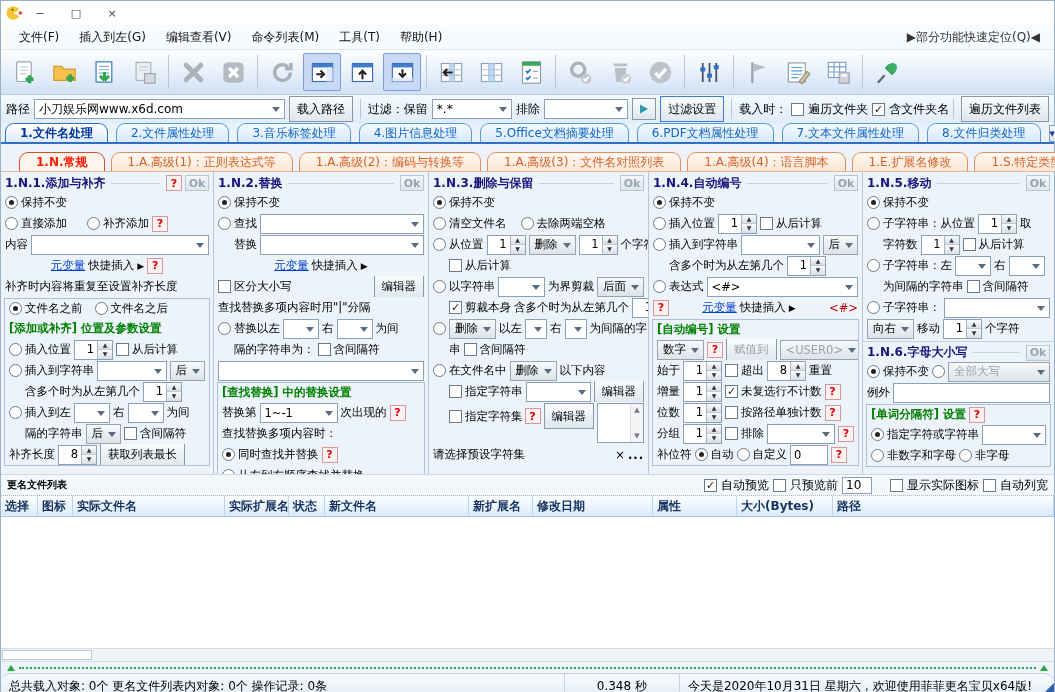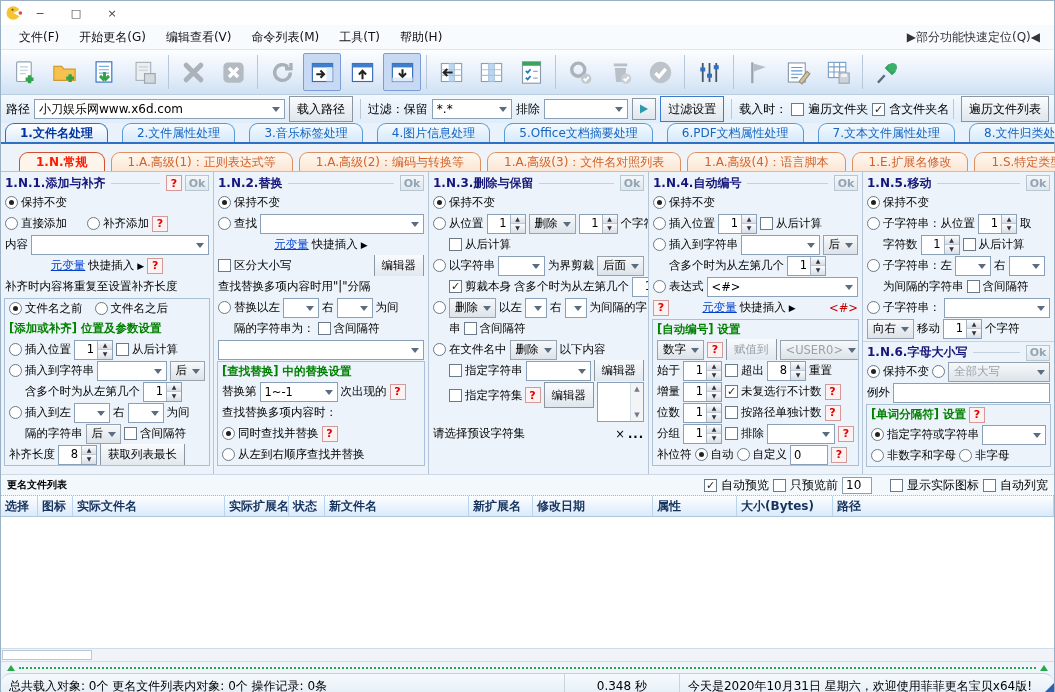--- a/index.html
+++ b/index.html
@@ -47,21 +47,21 @@
   .btn { display:inline-flex; align-items:center; justify-content:center; height:22px; padding:12px 7px; border:1px solid #8a96a2; background:linear-gradient(#fafcfe,#dfe6ed); white-space:nowrap; }
   .btn.blue { border-color:#3a7bd0; }
   .hp { display:inline-flex; align-items:center; justify-content:center; min-width:16px; height:16px; border:1px solid #d49a9a; background:#fdf1f1; color:#e00000; font-weight:bold; font-size:11px; }
   .okb { display:inline-flex; align-items:center; justify-content:center; min-width:24px; height:16px; border:1px solid #b8c6d2; background:linear-gradient(#f3f7fa,#dee7ef); color:#93a4b2; font-size:11px; }
   .lk { color:#0040cc; text-decoration:underline; }
   .grn { color:#008000; font-weight:bold; }
   .red { color:#c00000; }
   .ti { height:20px; border:1px solid #8aa0b8; padding:0 3px; font:inherit; }
 
   
-  .tabs1 { height:21px; flex:0 0 auto; display:flex; align-items:flex-end; padding:0 4px; gap:14px; border-bottom:2px solid #2f6fc4; background:#e9f1fa; }
+  .tabs1 { height:21px; flex:0 0 auto; display:flex; align-items:flex-end; padding:0 4px; gap:8px; border-bottom:2px solid #2f6fc4; background:#e9f1fa; }
   .tab1 { height:19px; display:flex; align-items:center; padding:0 14px; border:1px solid #5b9bd5; border-bottom:none; border-radius:9px 9px 0 0; background:linear-gradient(#f4faff,#d6e9fa); color:#1565c0; white-space:nowrap; }
   .tab1.act { font-weight:bold; color:#00339e; border-color:#2f6fc4; background:linear-gradient(#ffffff,#dcebfb); }
   .tabarrow { margin-left:auto; width:15px; height:17px; border:1px solid #8aa0b8; background:linear-gradient(#f7f9fb,#dde3e9); display:flex; align-items:center; justify-content:center; font-size:7px; color:#1a3c8e; }
   .tabs2 { height:28px; flex:0 0 auto; display:flex; align-items:flex-end; padding:0 14px 0 18px; gap:6px; background:#eef3f9; border-bottom:1px solid #e0b89a; }
   .tab2 { height:19px; display:flex; align-items:center; padding:0 16px; border:1px solid #e09060; border-bottom:none; border-radius:9px 9px 0 0; background:linear-gradient(#fff8f2,#fbe6d4); color:#d2622a; white-space:nowrap; }
   .tab2.act { font-weight:bold; color:#ff1a00; border-color:#d05030; background:#fdf4ec; }
 
   
   .panels { height:302px; flex:0 0 auto; display:grid; grid-template-columns:213px 215px 220px 214px 1fr; background:#edf3fa; }
   .pcol { border-right:1px solid #b4c6d8; overflow:hidden; font-size:11.5px; }
@@ -113,21 +113,21 @@
       </svg>
     <span class="winbtns">
       <span class="winbtn">─</span>
       <span class="winbtn">□</span>
       <span class="winbtn">×</span>
     </span>
   </div>
 
   <div class="menubar">
     <span class="menu-item">文件(F)</span>
-    <span class="menu-item">开始更名(G)</span>
+    <span class="menu-item">插入到左(G)</span>
     <span class="menu-item">编辑查看(V)</span>
     <span class="menu-item">命令列表(M)</span>
     <span class="menu-item">工具(T)</span>
     <span class="menu-item">帮助(H)</span>
     <span class="quick">▶部分功能快速定位(Q)◀</span>
   </div>
 
   <div class="toolbar">
     <span class="tbtn">
         <svg viewBox="0 0 24 24">
@@ -469,20 +469,26 @@
           <span class="radio on"></span>
           <span class="lb">保持不变</span>
         </div>
       <div class="r">
           <span class="radio"></span>
           <span class="lb">查找</span>
           <span class="cb w-f">
             <b class="ar"></b>
           </span>
         </div>
+      <div class="r ind">
+          <span class="lb">替换</span>
+          <span class="cb w-f">
+            <b class="ar"></b>
+          </span>
+        </div>
       <div class="r" style="justify-content:center">
           <span class="lk">元变量</span>
           <span class="lb">快捷插入</span>
           <span style="font-size:9px">▶</span>
         </div>
       <div class="r">
           <span class="ck"></span>
           <span class="lb">区分大小写</span>
           <span class="btn" style="margin-left:auto;height:20px">编辑器</span>
         </div>
@@ -541,20 +547,27 @@
 
     <div class="pcol">
       <div class="ptitle">
           <span>1.N.3.删除与保留</span>
           <span class="fill"></span>
           <span class="okb">Ok</span>
         </div>
       <div class="r">
           <span class="radio on"></span>
           <span class="lb">保持不变</span>
+        </div>
+      <div class="r">
+          <span class="radio"></span>
+          <span class="lb">清空文件名</span>
+          <span style="width:8px"></span>
+          <span class="radio"></span>
+          <span class="lb">去除两端空格</span>
         </div>
       <div class="r">
           <span class="radio"></span>
           <span class="lb">从位置</span>
           <span class="sp">
             <span class="v">1</span>
             <span class="ud">
               <i>▲</i>
               <i>▼</i>
             </span>

